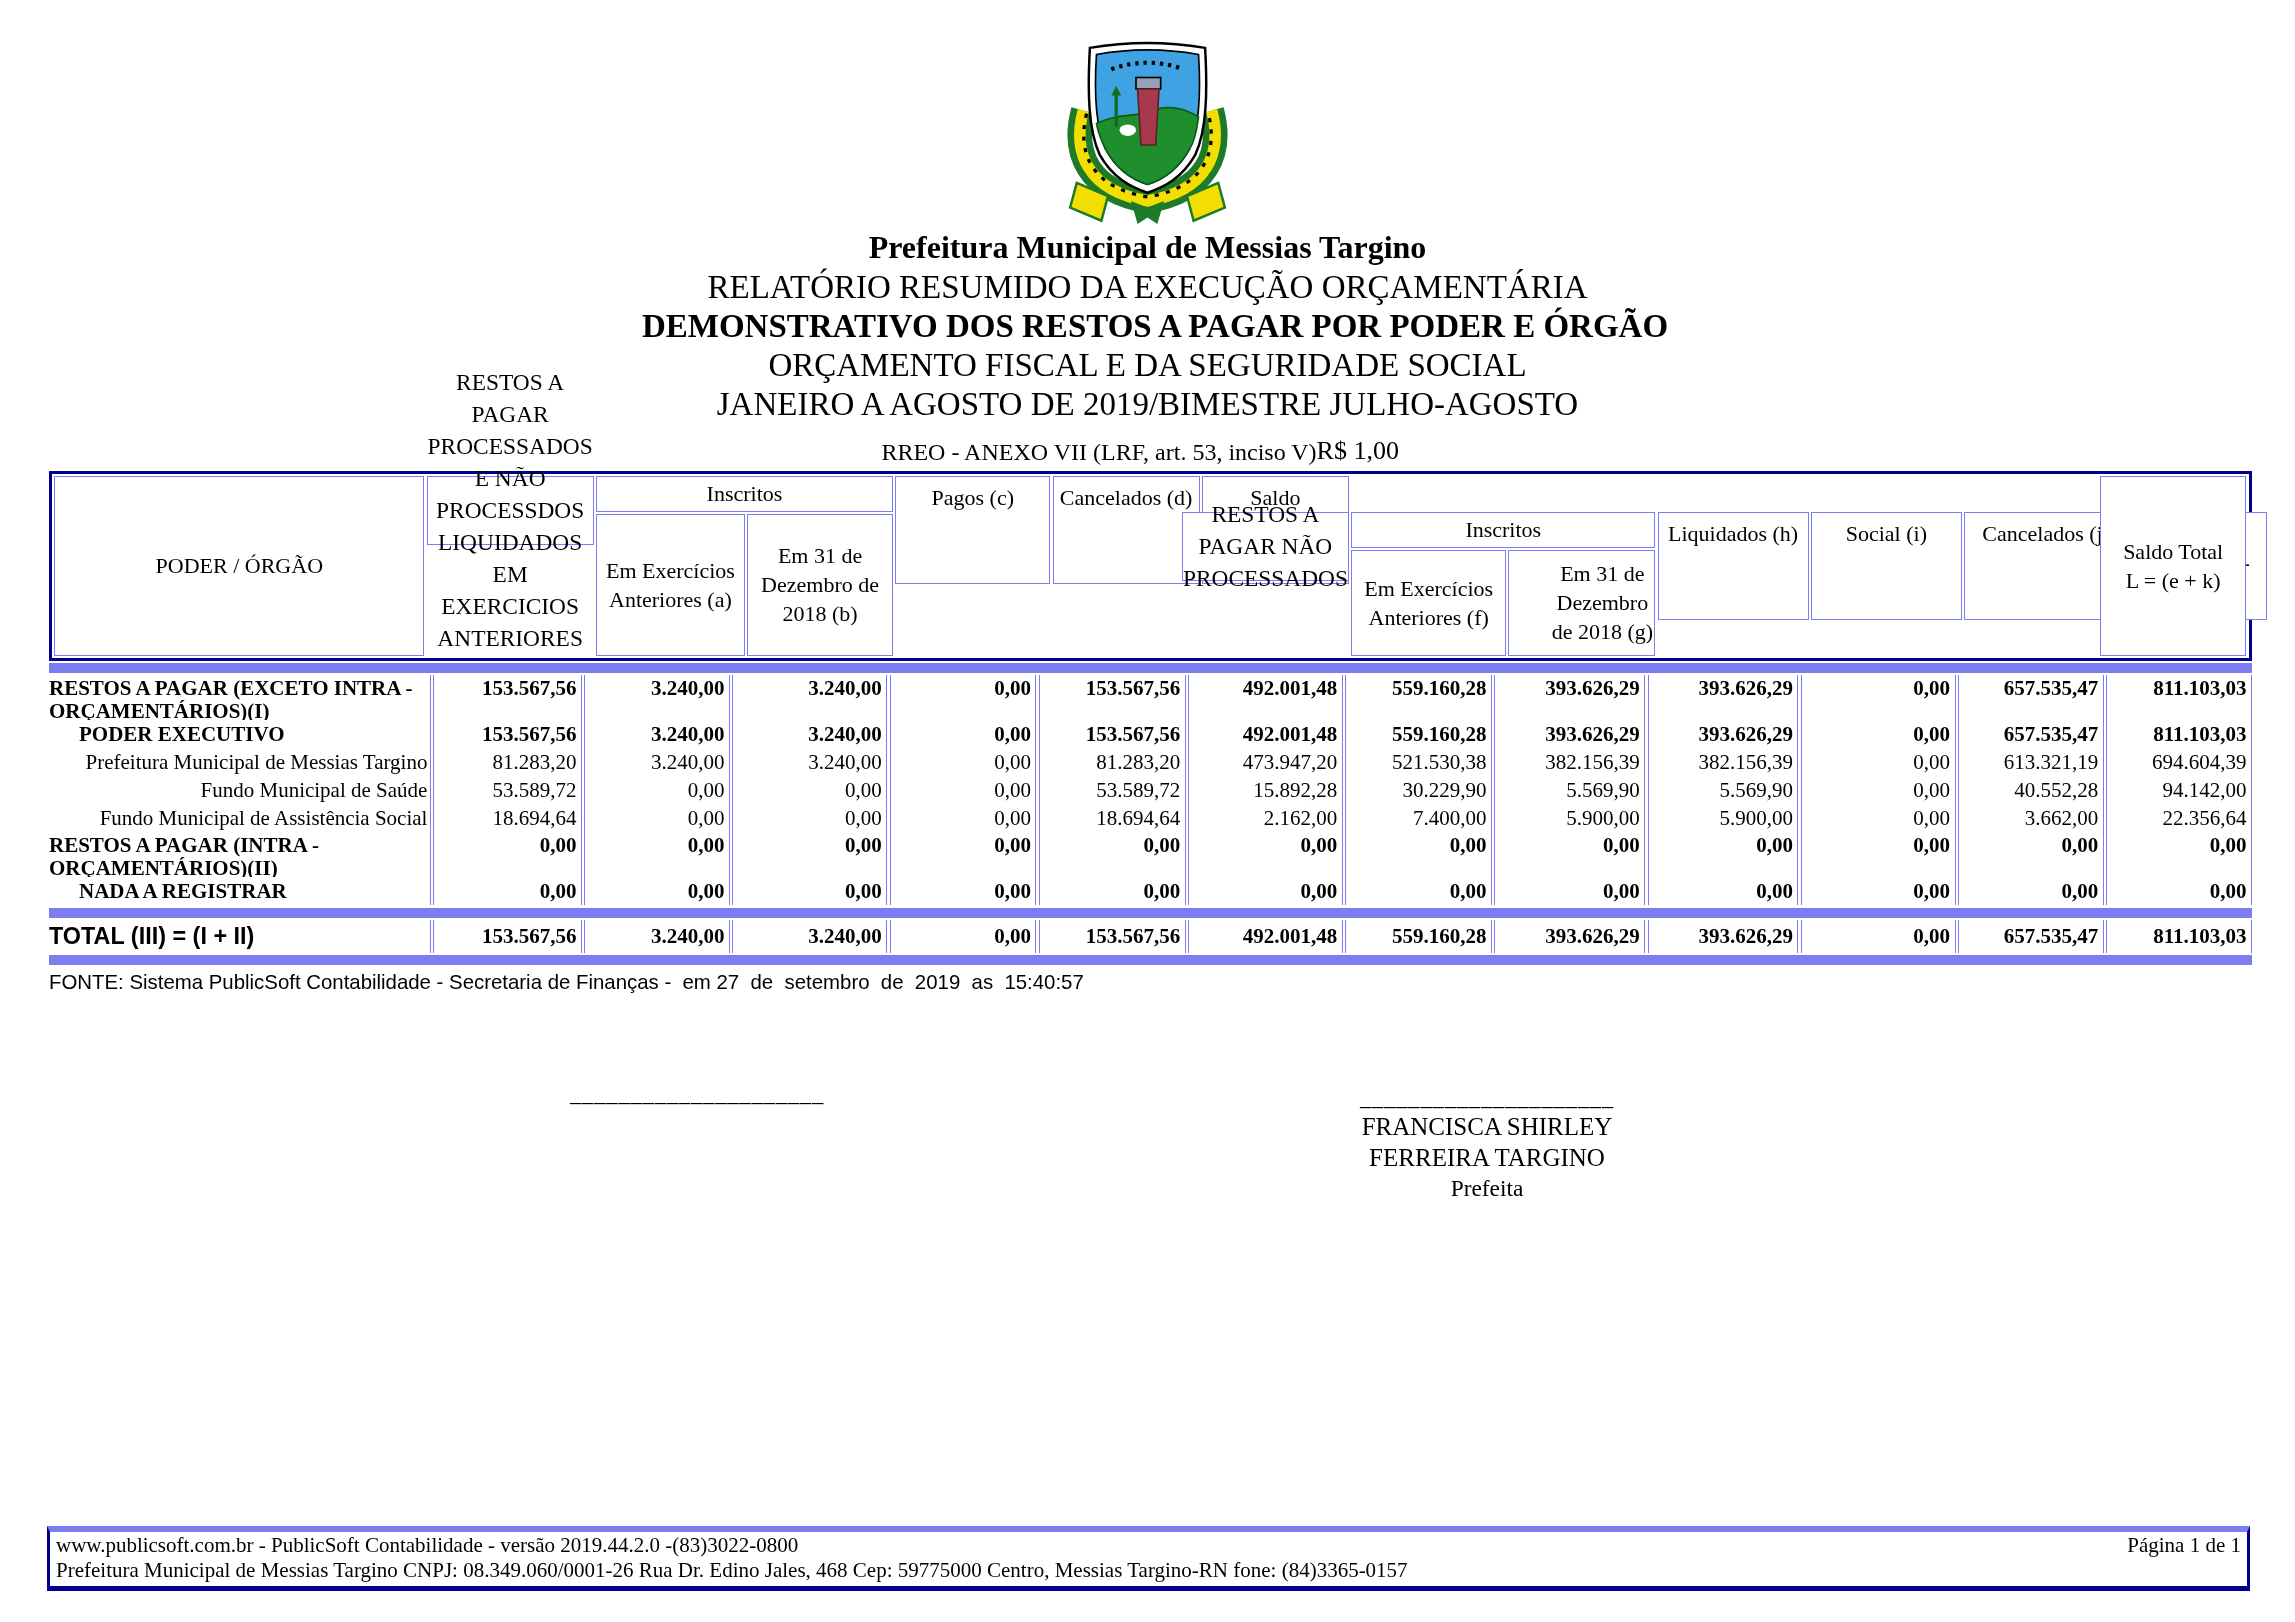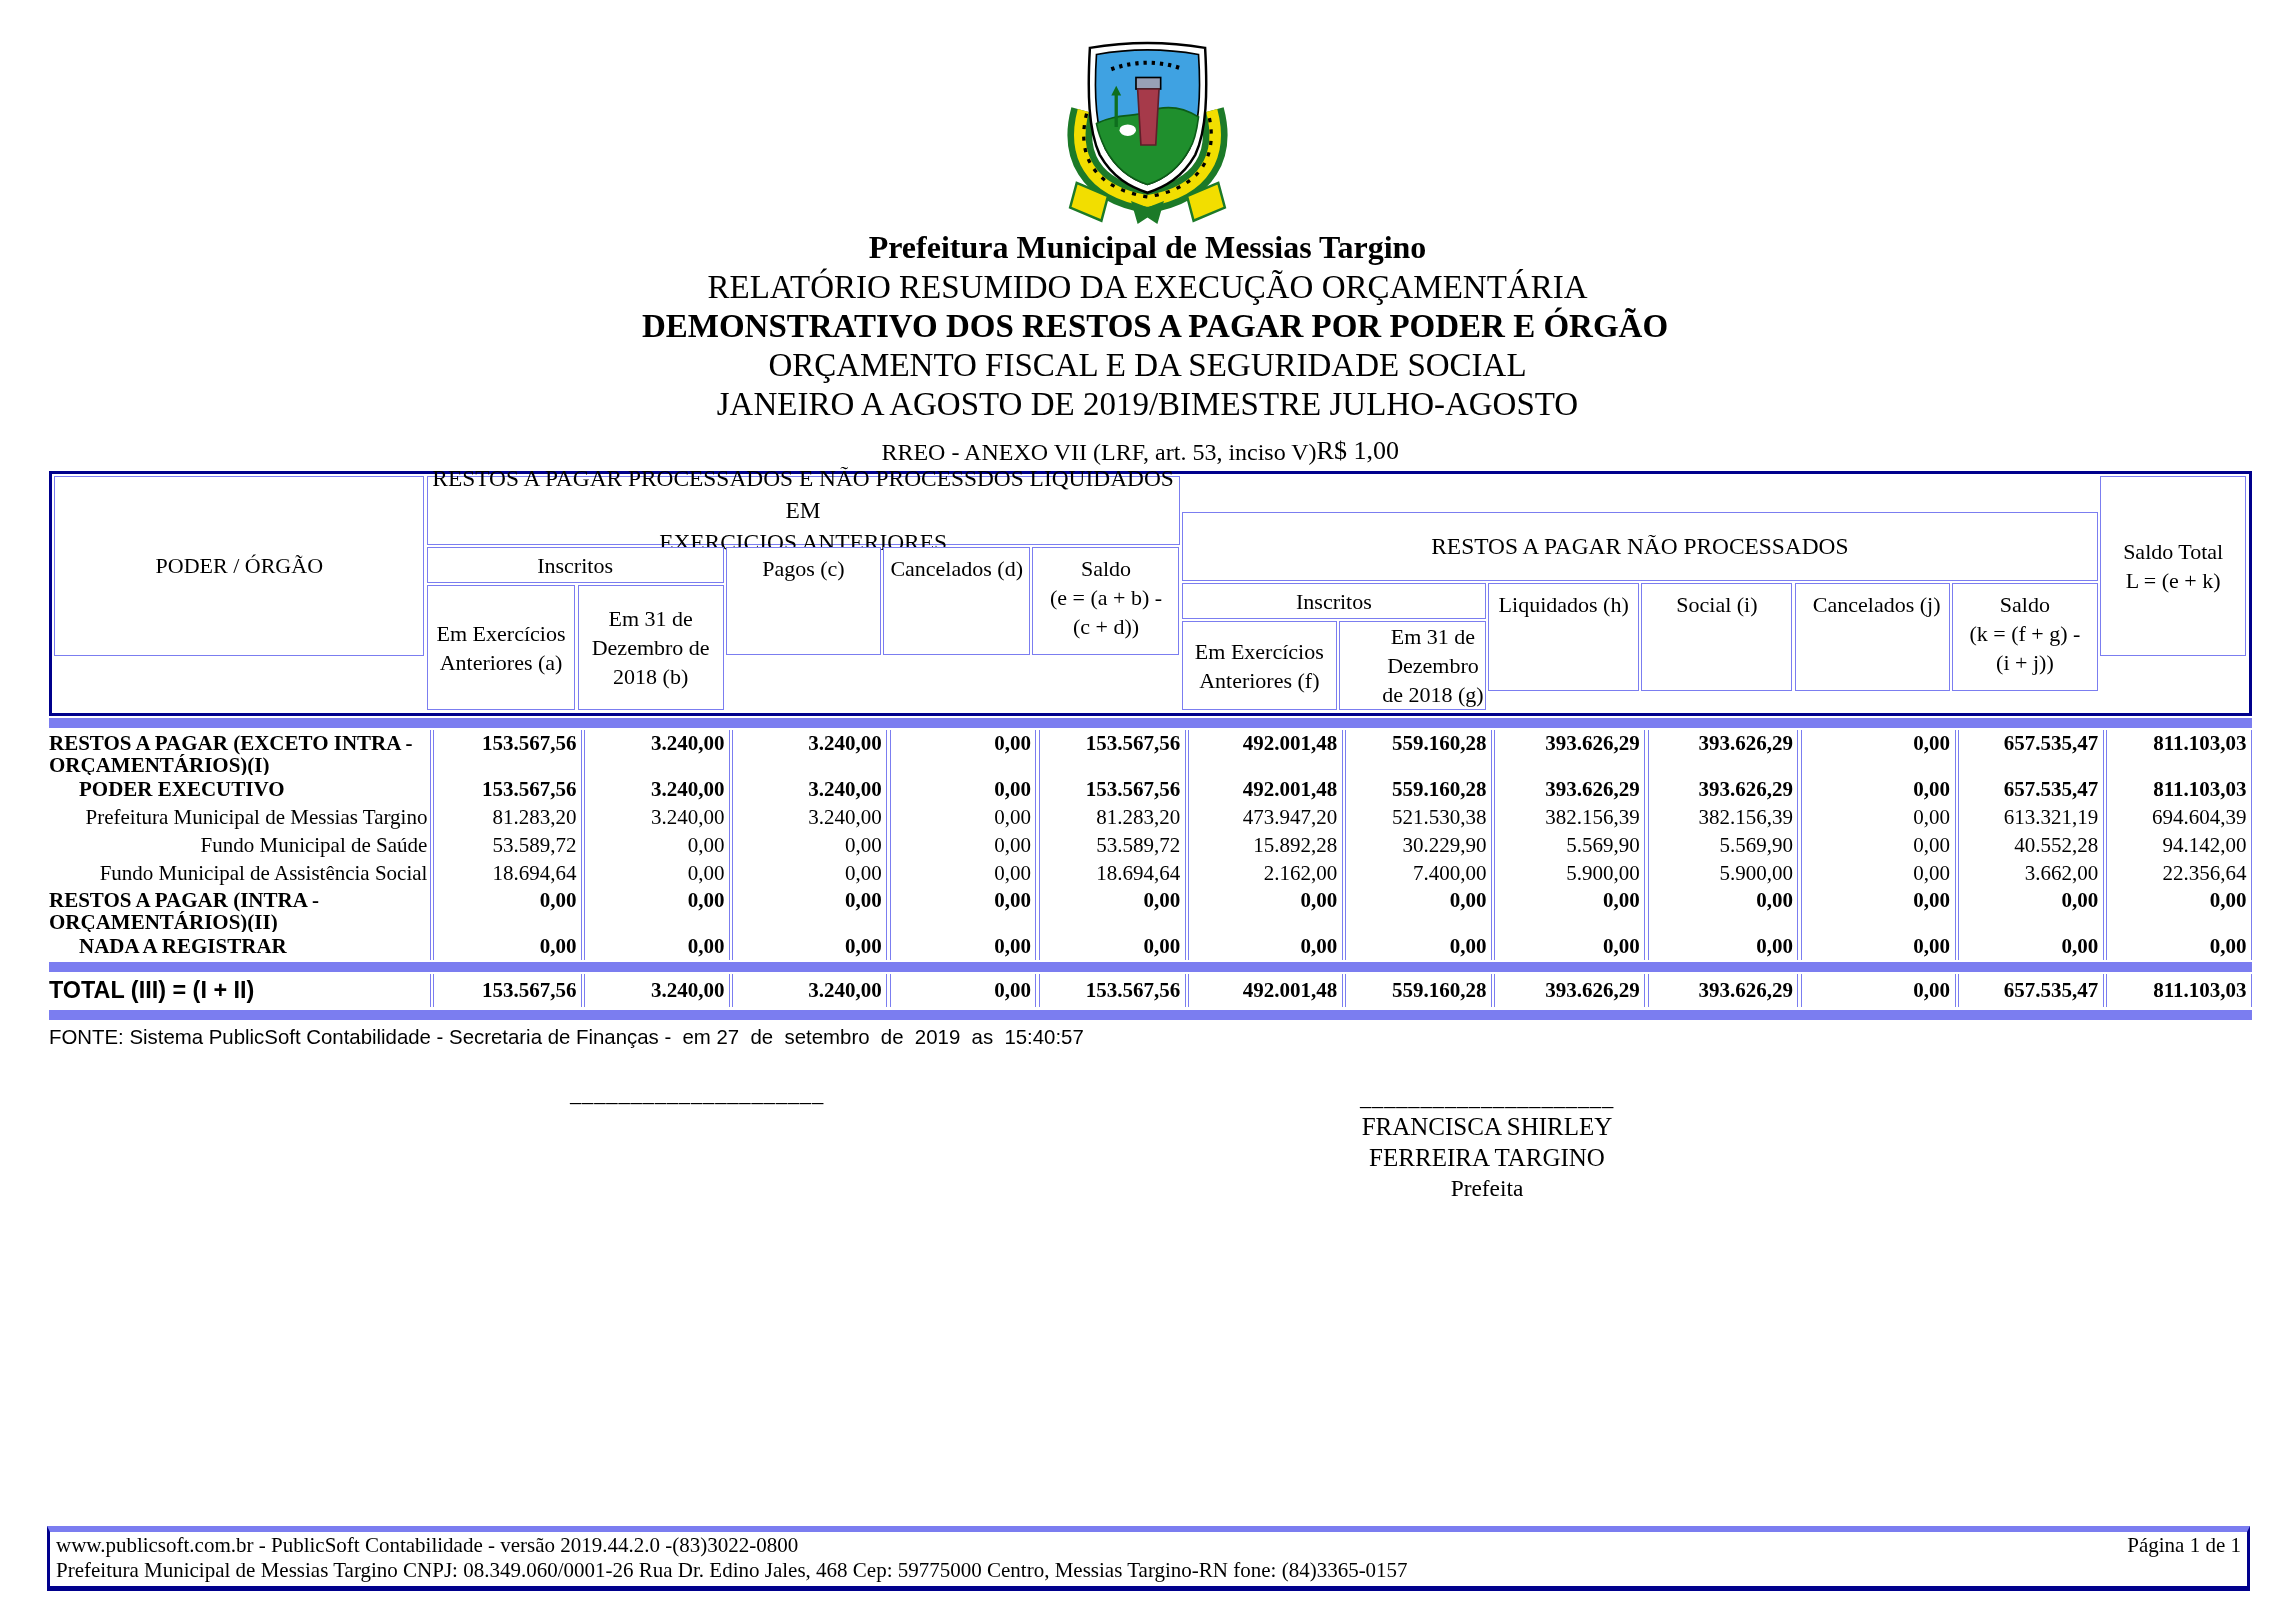--- a/index.html
+++ b/index.html
@@ -17,21 +17,21 @@
   .rreo-label{font-size:24px;}
   .currency{font-size:26px;padding-right:19.6px;}
   
   .tbl{width:2203px;margin-left:49px;}
   .tbl-head{box-sizing:border-box;width:2203px;border:3.8px solid var(--navy);
             padding:2.3px;background:#fff;display:flex;gap:2.3px;}
   .hcell{box-sizing:border-box;border:1.5px solid var(--peri);background:#fff;
          display:flex;align-items:center;justify-content:center;text-align:center;
          font-size:22px;line-height:29px;white-space:pre-line;}
   .hc-poder{width:370px;height:180px;}
-  .hgroup{width:753px;display:flex;flex-direction:column;gap:2.3px;}
+  .hgroup{width:753px;display:flex;flex-direction:row;gap:2.3px;}
   .hgroup2{width:916px;margin-top:36px;}
   .hgroup-title{height:69px;font-size:23.4px;line-height:32px;}
   .hsub{display:flex;gap:2.3px;flex:1;}
   .hins-stack{display:flex;flex-direction:column;gap:2.3px;}
   .hins{height:36px;}
   .hins-cols{display:flex;gap:2.3px;flex:1;}
   .htall{height:108px;align-items:flex-start;padding-top:6px;}
   .hc-total{width:146px;height:180px;}
   .hc-a{width:149px;}.hc-b{width:146px;}.hc-c{width:155px;}.hc-d{width:147px;}
   .hc-e{width:147px;}.hc-f{width:155px;}.hc-g{width:147px;padding-left:41px;}.hc-h{width:151px;}

